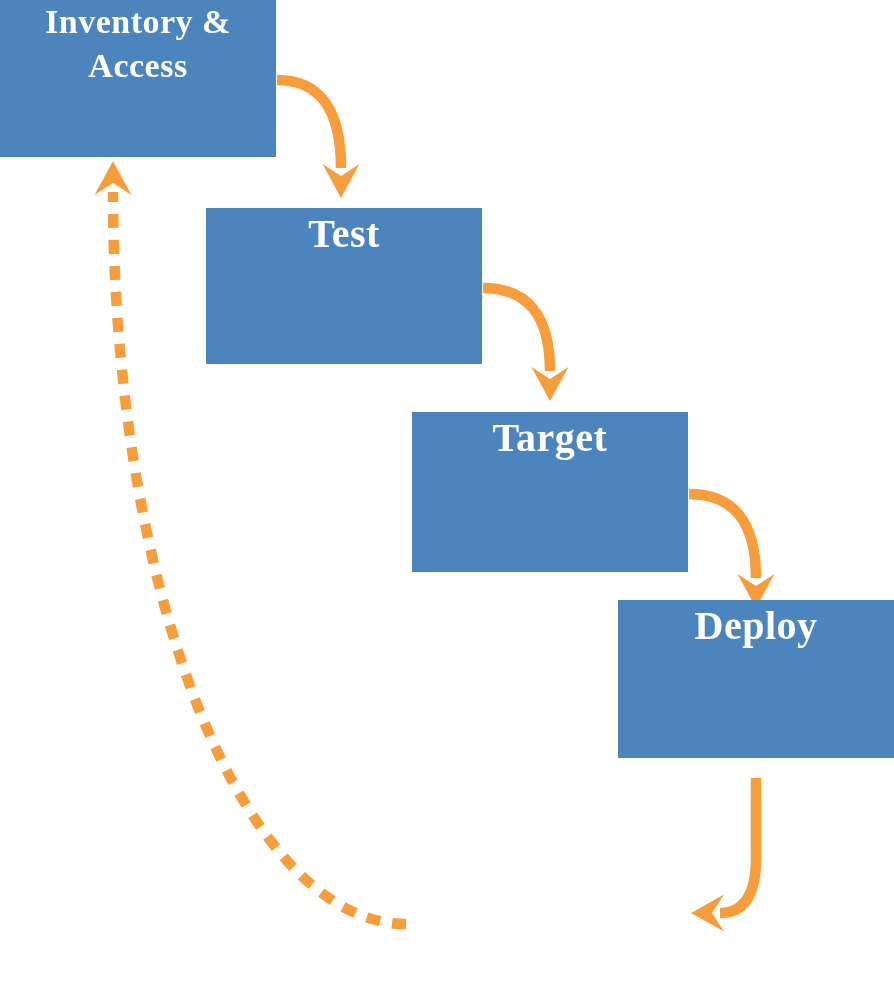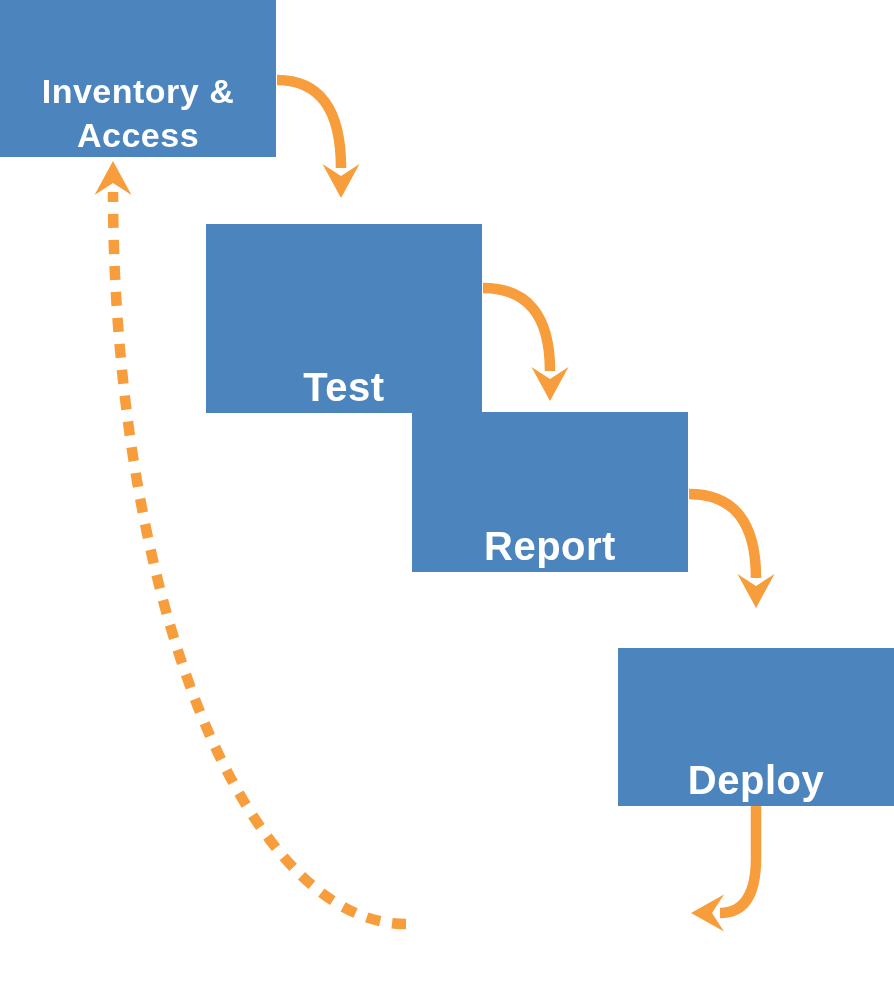--- a/index.html
+++ b/index.html
@@ -13,37 +13,38 @@
     height: 1001px;
     background: var(--background, #ffffff);
     overflow: hidden;
     font-family: "Liberation Sans", sans-serif;
   }
   .node {
     position: absolute;
     background: var(--node-fill, #4C85BE);
     color: var(--node-text, #ffffff);
     display: flex;
-    align-items: flex-end;
+    align-items: flex-start;
     justify-content: center;
     text-align: center;
     font-weight: bold;
     font-size: 40px;
     line-height: 1.3;
     padding: 0 14px;
     box-sizing: border-box;
     letter-spacing: 0.5px;
+    font-family: Liberation Serif, serif;
   }
   .node-inventory-access {
     left: 0px; top: 0px; width: 276px; height: 157px;
     font-size: 34px;
   }
-  .node-test    { left: 206px; top: 224px; width: 276px; height: 189px; }
+  .node-test    { left: 206px; top: 208px; width: 276px; height: 156px; }
   .node-target  { left: 412px; top: 412px; width: 276px; height: 160px; }
-  .node-deploy  { left: 618px; top: 648px; width: 276px; height: 158px; }
+  .node-deploy  { left: 618px; top: 600px; width: 276px; height: 158px; }
   .node-report  { left: 412px; top: 843px; width: 276px; height: 157px; }
 
   svg.arrows {
     position: absolute;
     left: 0; top: 0;
     width: 894px;
     height: 1001px;
     pointer-events: none;
   }
   svg .edge {
@@ -95,21 +96,21 @@
 
   <div class="node node-inventory-access">
     <span>Inventory &amp; Access</span>
   </div>
 
   <div class="node node-test">
     <span>Test</span>
   </div>
 
   <div class="node node-target">
-    <span>Report</span>
+    <span>Target</span>
   </div>
 
   <div class="node node-deploy">
     <span>Deploy</span>
   </div>
 
 
 </div>
 
 </body></html>

